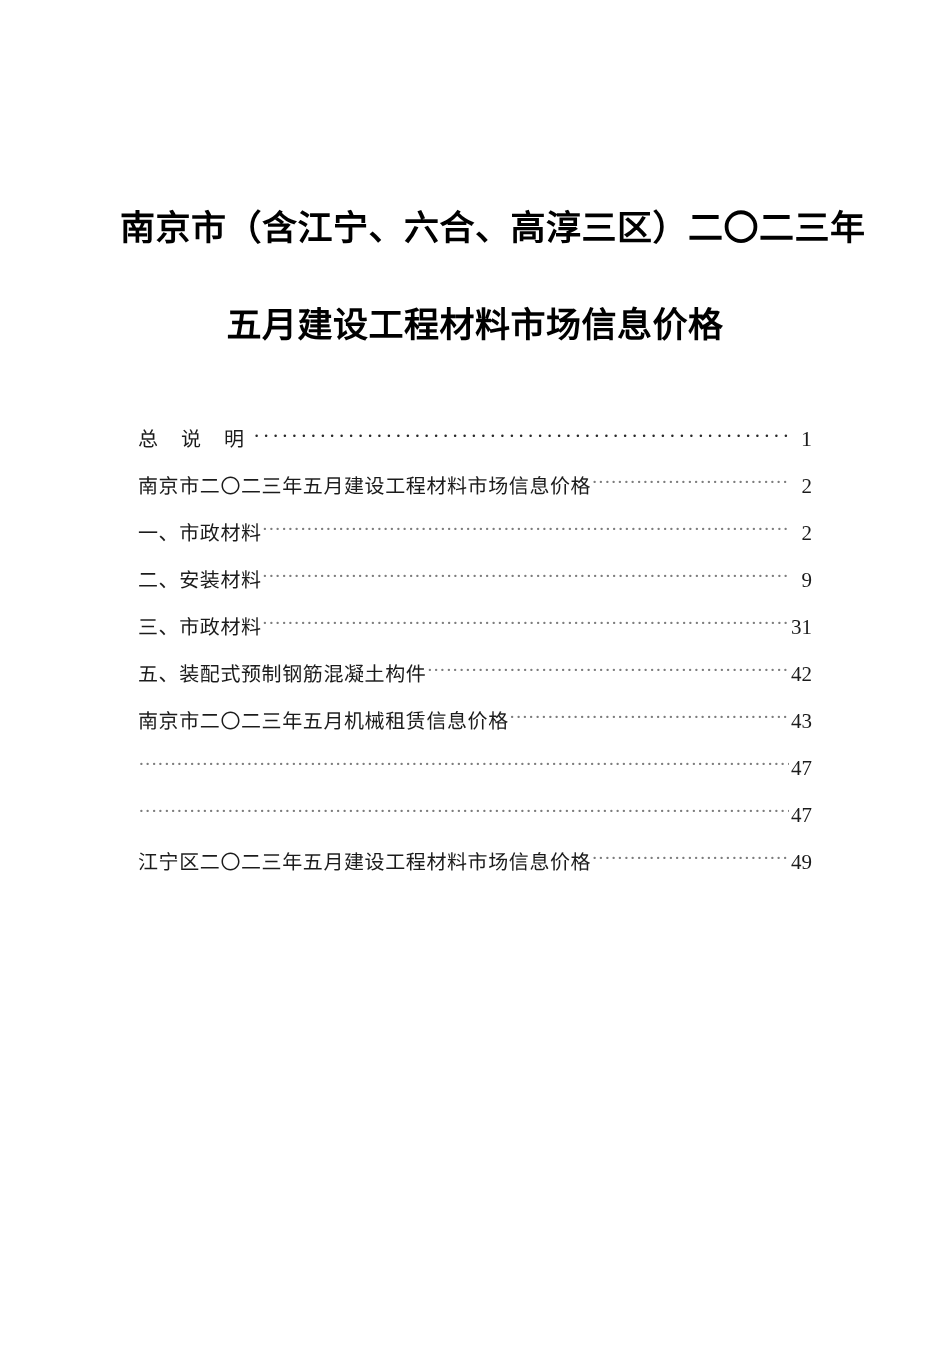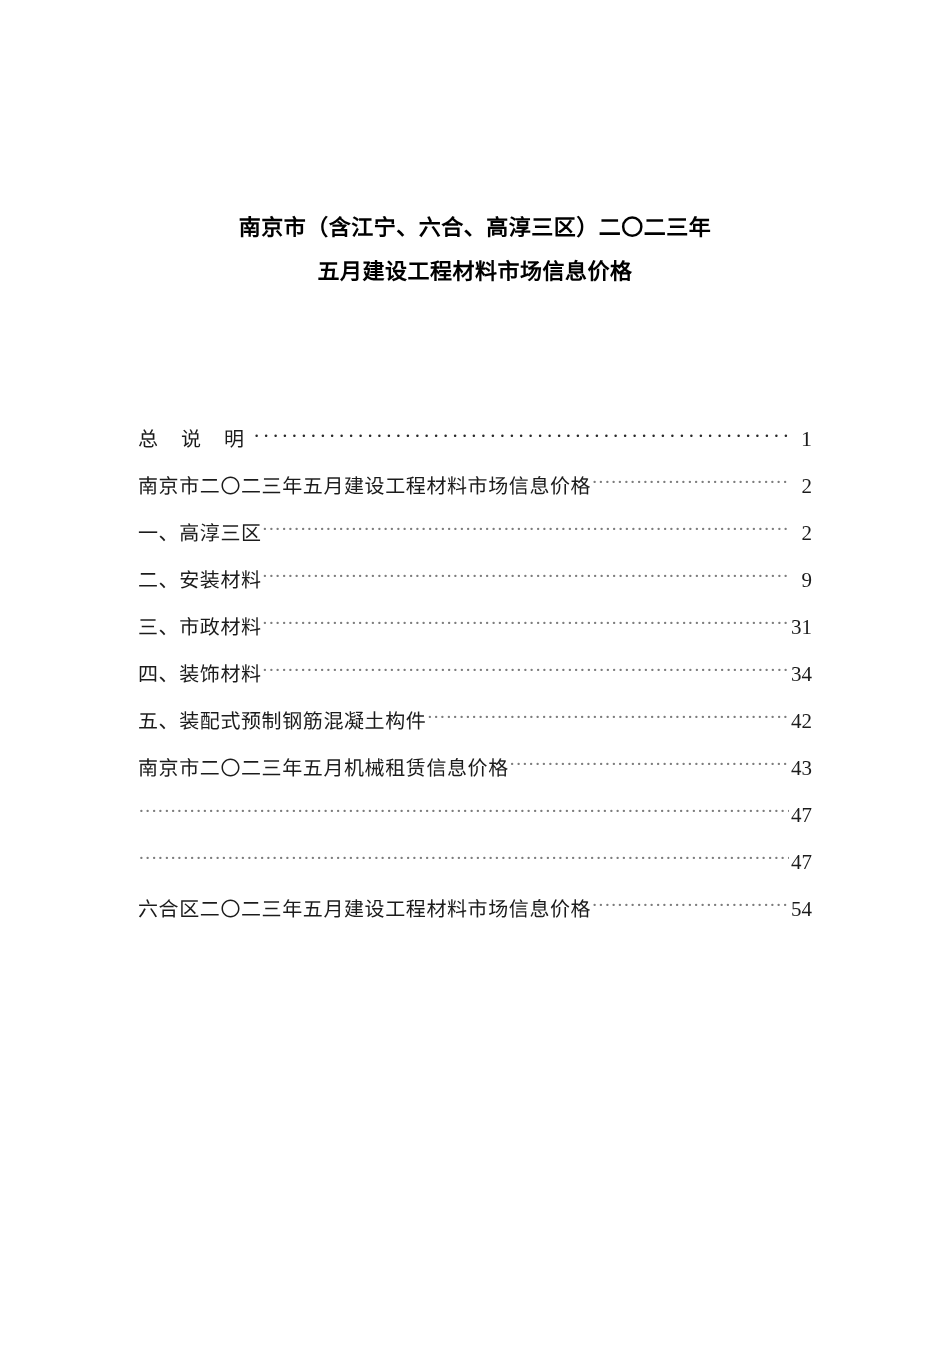--- a/index.html
+++ b/index.html
@@ -26,28 +26,29 @@
     position: absolute;
     left: 120px;
     right: 120px;
     top: 206px;
     text-align: center;
   }
 
   .title-line {
     font-family: "DejaVu Sans", "Liberation Sans", sans-serif;
     font-weight: 700;
-    font-size: 22px;
+    font-size: 35px;
     line-height: 44px;
     letter-spacing: 0.5px;
     color: #000000;
     white-space: nowrap;
   }
 
   .title-line.line-2 {
+    margin-top: 53px;
   }
 
   
   .toc {
     position: absolute;
     left: 138px;
     top: 424px;
     width: 674px;
   }
 
@@ -129,57 +130,52 @@
         <span class="toc-label">总 说 明</span>
         <span class="toc-leader"></span>
         <span class="toc-page">1</span>
       </div>
       <div class="toc-entry">
         <span class="toc-label">南京市二〇二三年五月建设工程材料市场信息价格</span>
         <span class="toc-leader"></span>
         <span class="toc-page">2</span>
       </div>
       <div class="toc-entry">
-        <span class="toc-label">一、高淳三区</span>
+        <span class="toc-label">一、市政材料</span>
         <span class="toc-leader"></span>
         <span class="toc-page">2</span>
       </div>
       <div class="toc-entry">
         <span class="toc-label">二、安装材料</span>
         <span class="toc-leader"></span>
         <span class="toc-page">9</span>
       </div>
       <div class="toc-entry">
         <span class="toc-label">三、市政材料</span>
         <span class="toc-leader"></span>
         <span class="toc-page">31</span>
-      </div>
-      <div class="toc-entry">
-        <span class="toc-label">四、装饰材料</span>
-        <span class="toc-leader"></span>
-        <span class="toc-page">34</span>
       </div>
       <div class="toc-entry">
         <span class="toc-label">五、装配式预制钢筋混凝土构件</span>
         <span class="toc-leader"></span>
         <span class="toc-page">42</span>
       </div>
       <div class="toc-entry">
         <span class="toc-label">南京市二〇二三年五月机械租赁信息价格</span>
         <span class="toc-leader"></span>
         <span class="toc-page">43</span>
       </div>
       <div class="toc-entry">
         <span class="toc-leader"></span>
         <span class="toc-page">47</span>
       </div>
       <div class="toc-entry">
         <span class="toc-leader"></span>
         <span class="toc-page">47</span>
       </div>
       <div class="toc-entry">
-        <span class="toc-label">六合区二〇二三年五月建设工程材料市场信息价格</span>
+        <span class="toc-label">江宁区二〇二三年五月建设工程材料市场信息价格</span>
         <span class="toc-leader"></span>
-        <span class="toc-page">54</span>
+        <span class="toc-page">49</span>
       </div>
     </div>
 
 </div>
 
 </body></html>

